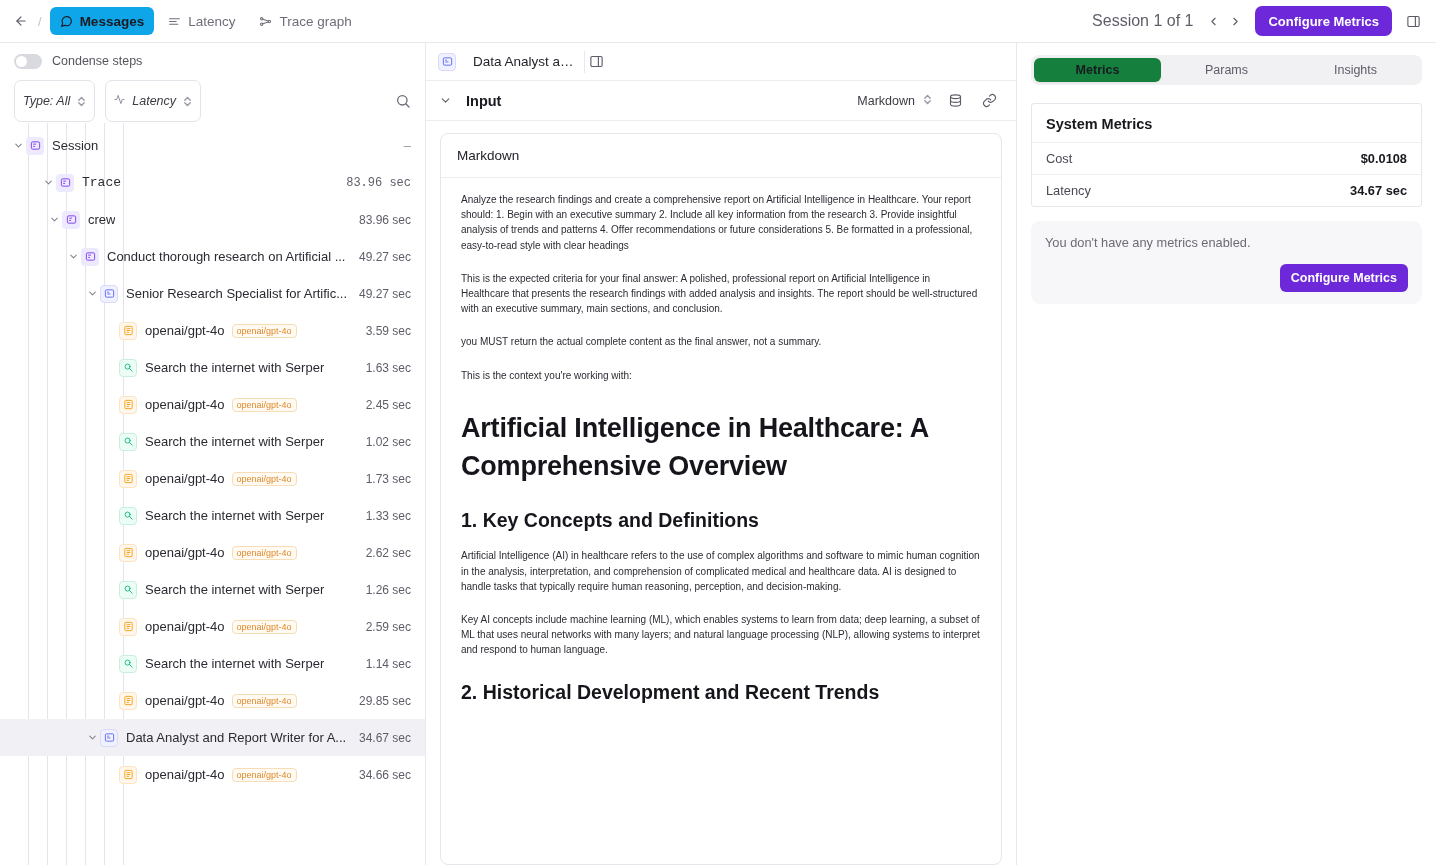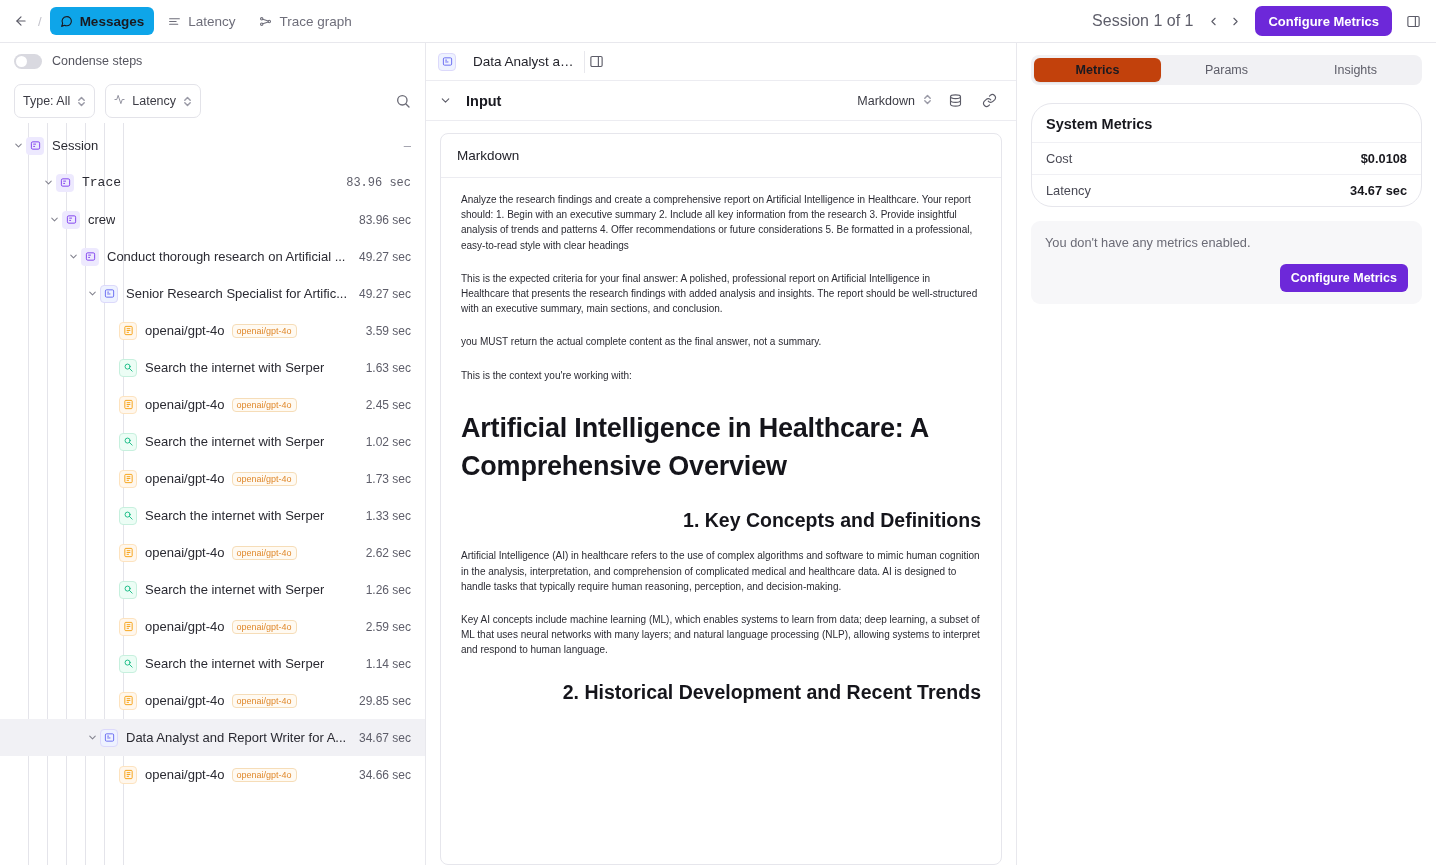--- a/index.html
+++ b/index.html
@@ -73,23 +73,23 @@
     width: 11px; height: 11px; border-radius: 50%; background: #fff;
   }
   .condense-label { font-size: 12.5px; color: #55555f; }
 
   .filters {
     height: 44px; flex: 0 0 44px;
     display: flex; align-items: center; gap: 10px;
     padding: 0 14px 0 14px;
   }
   .chip {
-    height: 34px; display: flex; align-items: center; gap: 7px;
+    height: 42px; display: flex; align-items: center; gap: 7px;
     border: 1px solid #e3e3e9; border-radius: 7px;
-    padding: 0 8px; font-size: 12.5px; color: #3b3b44; background: #fff;
+    padding: 0 8px; font-size: 12.5px; color: #3b3b44; background: #fff; font-style: italic;
   }
   .chip .caret { color: #9a9aa6; display: flex; flex-direction: column; line-height: 6px; font-size: 8px; }
   .search-icon { margin-left: auto; color: #6b6b76; display: flex; }
 
   .tree { flex: 1 1 auto; overflow: hidden; padding-top: 4px; position: relative; }
   .node {
     height: 37px; display: flex; align-items: center;
     font-size: 13px; color: #2a2a32; position: relative;
     padding-right: 14px;
   }
@@ -147,42 +147,42 @@
     overflow: hidden; height: 100%;
   }
   .card-head {
     height: 44px; display: flex; align-items: center;
     padding: 0 16px; border-bottom: 1px solid #ececf1;
     font-size: 13.5px; color: #23232b;
   }
   .card-body { padding: 14px 20px 10px 20px; overflow: hidden; height: calc(100% - 44px); }
   .card-body p { margin: 0 0 18px 0; font-size: 10px; line-height: 1.52; color: #2b2b33; }
   .card-body h1 { font-size: 27px; line-height: 1.42; font-weight: 700; margin: 26px 0 20px 0; color: #15151b; letter-spacing: -0.2px; }
-  .card-body h2 { font-size: 19.5px; font-weight: 700; margin: 24px 0 16px 0; color: #15151b; text-align: right; }
+  .card-body h2 { font-size: 19.5px; font-weight: 700; margin: 24px 0 16px 0; color: #15151b; }
 
   
   .right {
     width: 420px; flex: 0 0 420px;
     border-left: 1px solid #e8e8ed;
     display: flex; flex-direction: column; min-height: 0; background: #fff;
   }
   .seg {
     margin: 12px 14px 0 14px; height: 30px;
     background: #f1f1f4; border-radius: 8px; padding: 3px;
     display: flex; gap: 2px;
   }
   .seg-item {
     flex: 1 1 0; display: flex; align-items: center; justify-content: center;
     font-size: 12.5px; color: #5d5d68; border-radius: 6px;
   }
-  .seg-item.active { background: #c2410c; color: #1a1a21; font-weight: 600; box-shadow: 0 1px 2px rgba(0,0,0,.07); }
+  .seg-item.active { background: #15803d; color: #1a1a21; font-weight: 600; box-shadow: 0 1px 2px rgba(0,0,0,.07); }
 
   .panel-card {
     margin: 18px 14px 0 14px;
-    border: 1px solid #e6e6ec; border-radius: 21px; overflow: hidden;
+    border: 1px solid #e6e6ec; border-radius: 3px; overflow: hidden;
   }
   .panel-card-title { padding: 12px 14px 10px 14px; font-size: 14.5px; font-weight: 700; color: #17171d; }
   .kv {
     display: flex; align-items: center; justify-content: space-between;
     padding: 8px 14px; font-size: 12.8px;
     border-top: 1px solid #f0f0f4;
   }
   .kv .k { color: #4a4a55; }
   .kv .v { color: #17171d; font-weight: 600; }
 

